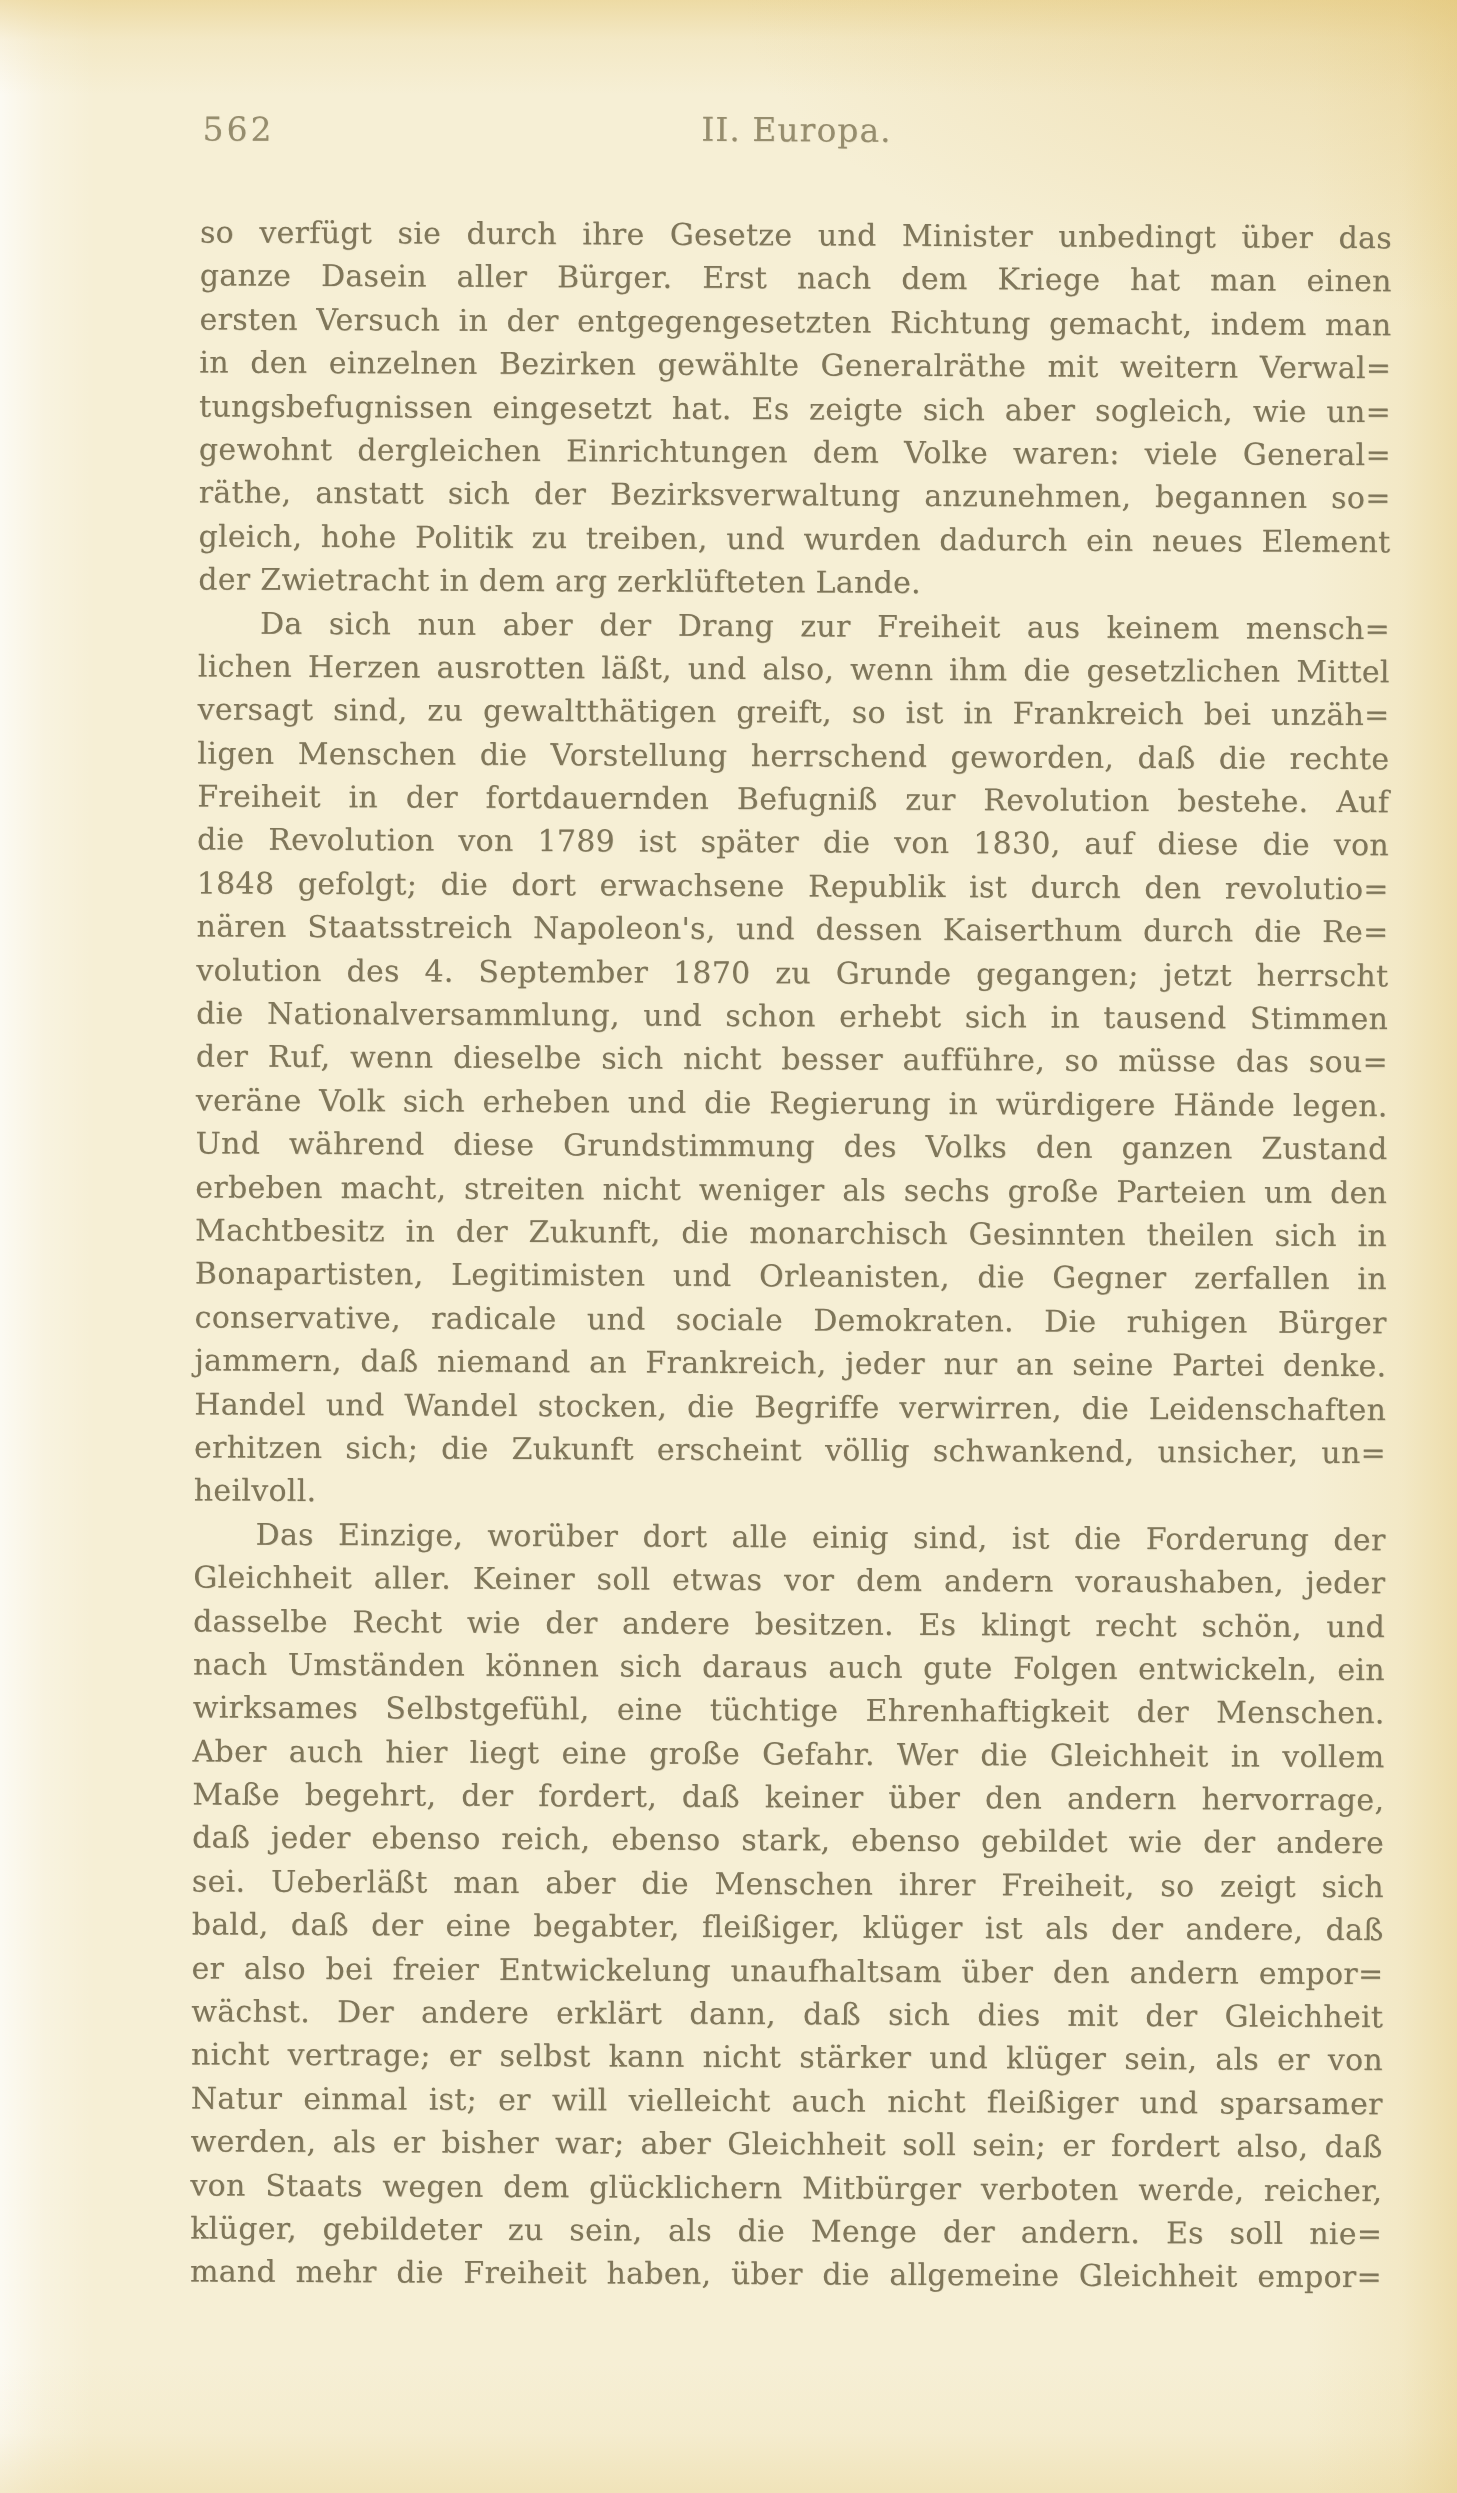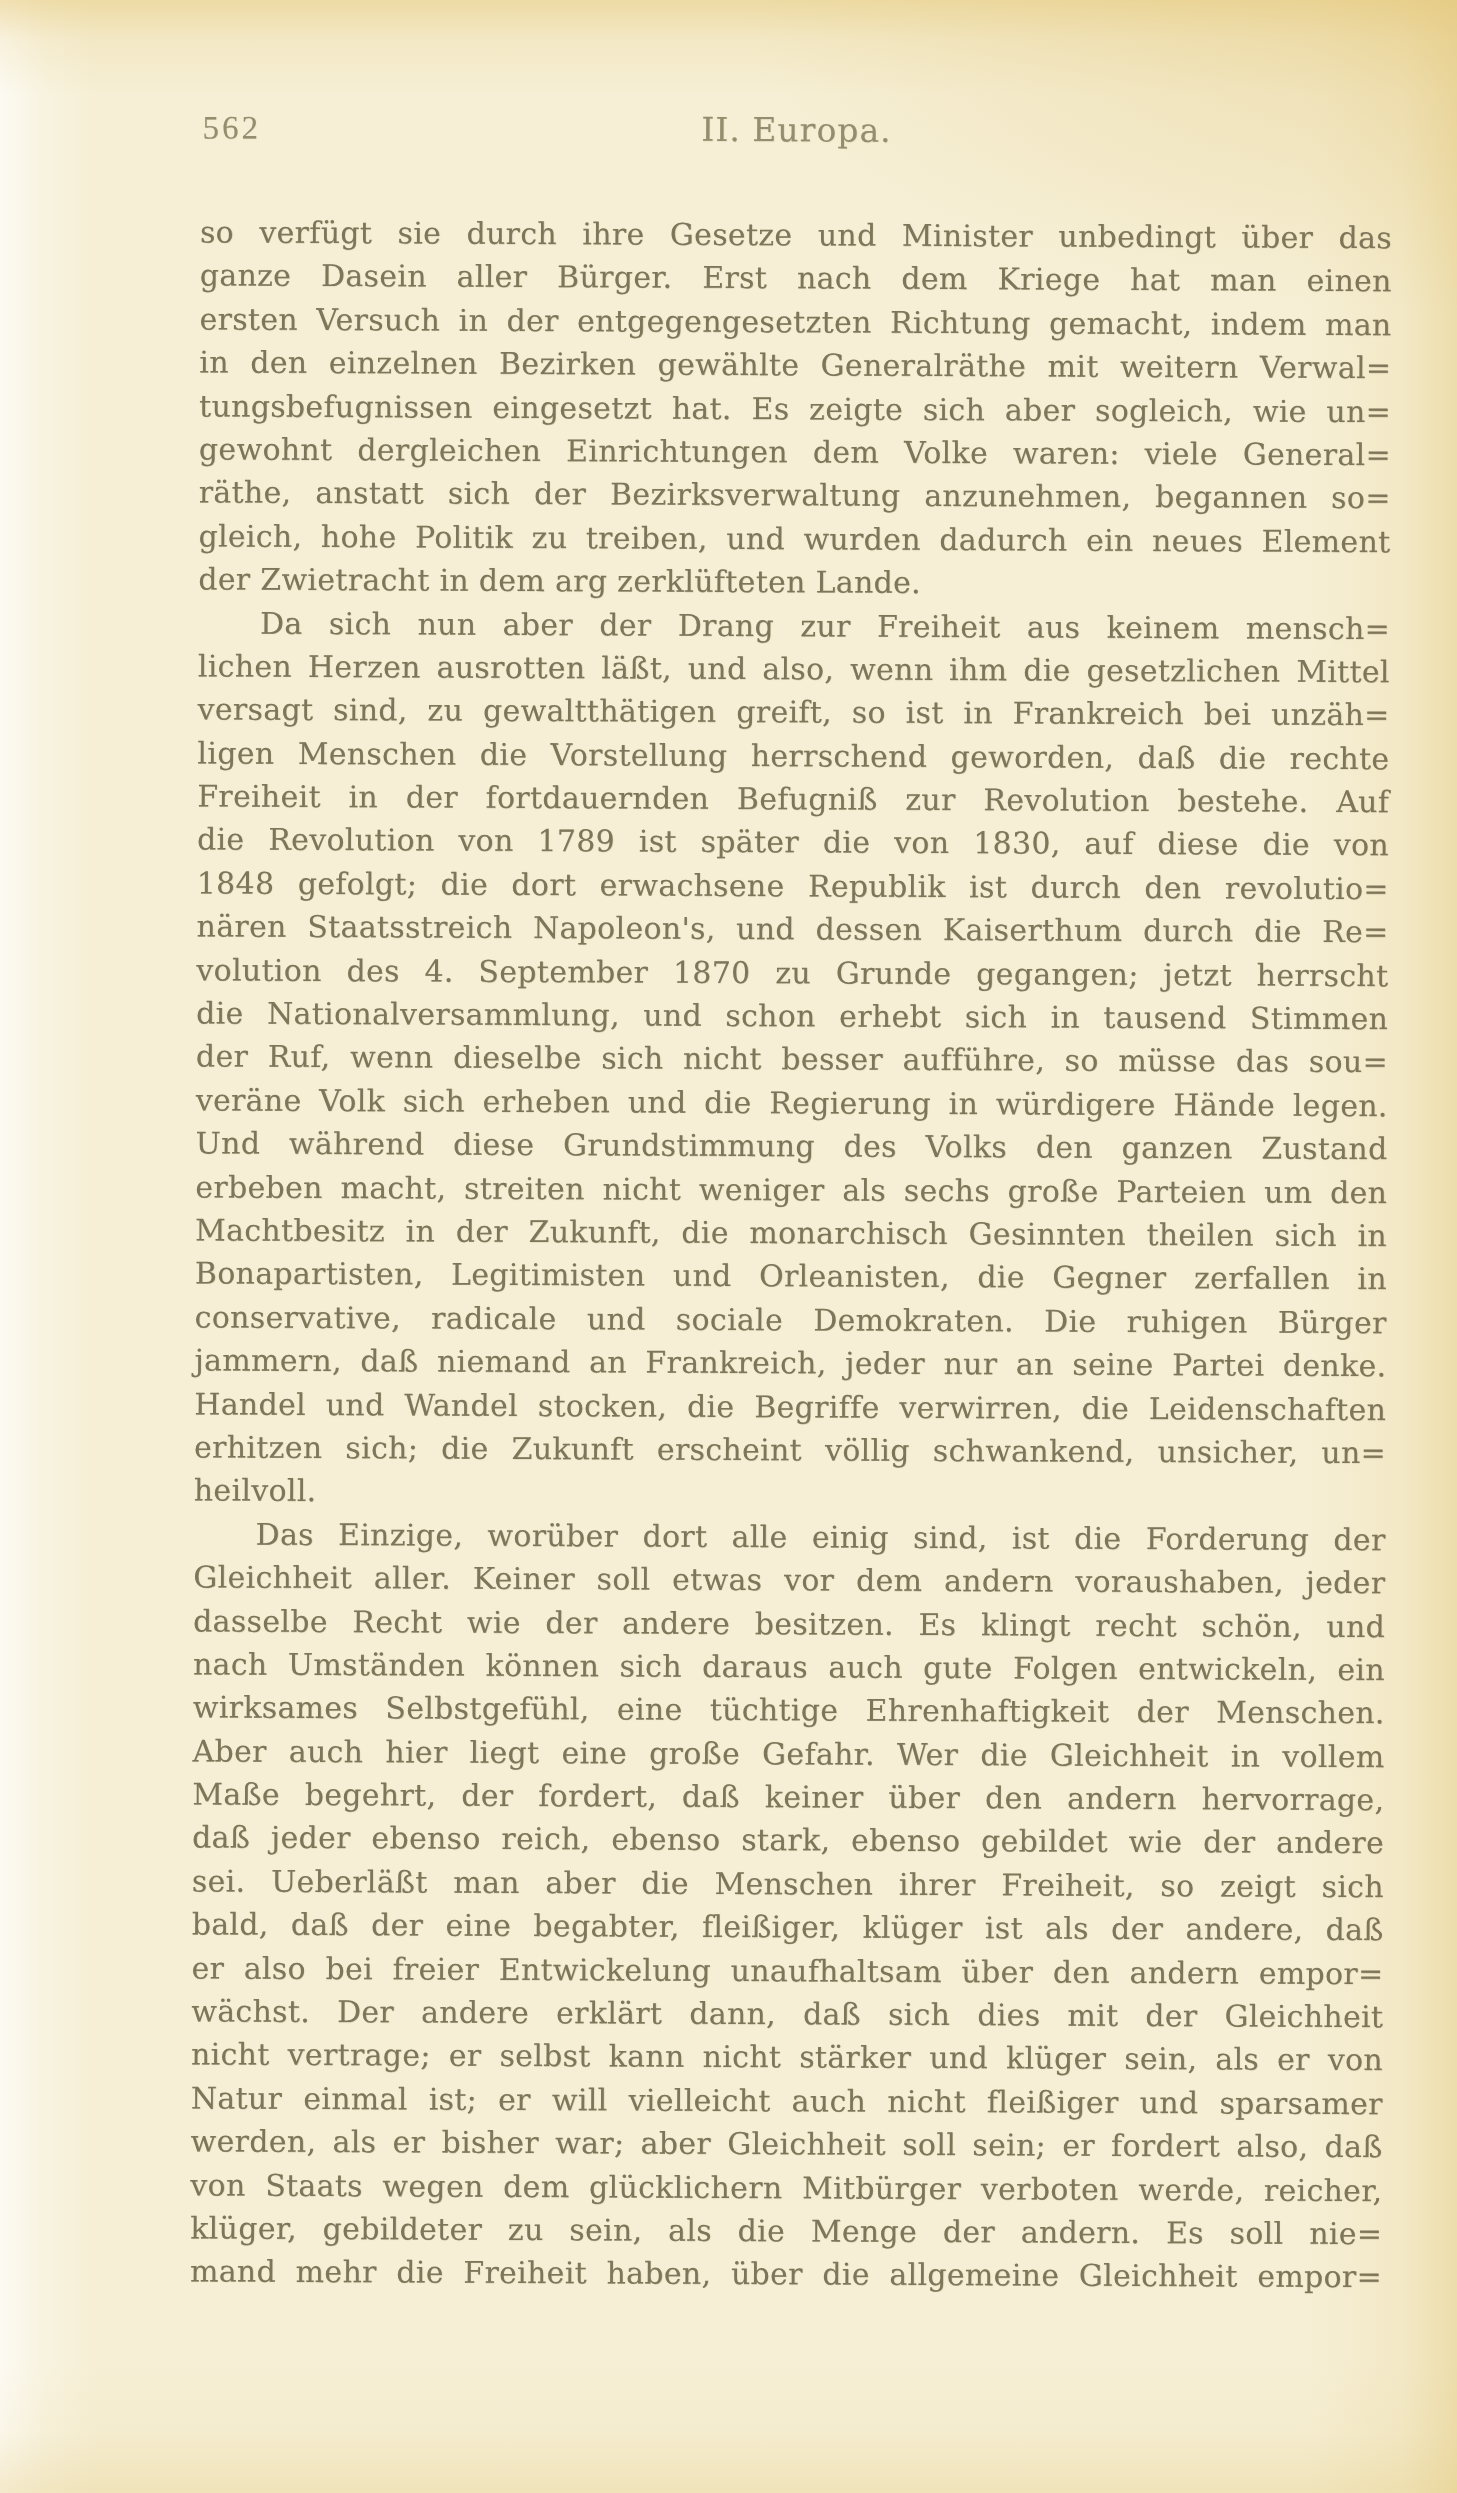--- a/index.html
+++ b/index.html
@@ -13,21 +13,21 @@
       linear-gradient(270deg, rgba(228,203,130,0.50) 0px, rgba(228,203,130,0.18) 55px, rgba(228,203,130,0) 150px),
       linear-gradient(0deg, rgba(231,209,143,0.40) 0px, rgba(231,209,143,0.10) 60px, rgba(231,209,143,0) 130px),
       linear-gradient(90deg, rgba(255,255,255,0.70) 0px, rgba(255,255,255,0.25) 45px, rgba(255,255,255,0) 95px);
   }
   .sheet{position:absolute;inset:0;transform:rotate(0.28deg);transform-origin:50% 50%;}
   .page-header{
     position:absolute;left:195px;top:110px;width:1192px;height:48px;
     font-size:33px;color:var(--ink-light,#968d6e);
     text-shadow:0.4px 0.4px 0.8px rgba(140,130,100,0.35);
   }
-  .page-num{position:absolute;left:2px;top:2px;letter-spacing:3px;font-family:Liberation Serif, serif;}
+  .page-num{position:absolute;left:2px;top:2px;letter-spacing:3px;}
   .running-title{position:absolute;left:0;right:0;top:0;text-align:center;letter-spacing:1px;}
   .text-block{
     position:absolute;left:195px;top:213px;width:1192px;
     font-size:30px;line-height:43.4px;color:var(--ink,#7f765a);
     text-shadow:0.35px 0.35px 0.7px rgba(122,113,85,0.45);
     letter-spacing:0.3px;
   }
   .line{
     height:43.4px;overflow:visible;
     text-align:justify;text-align-last:justify;

